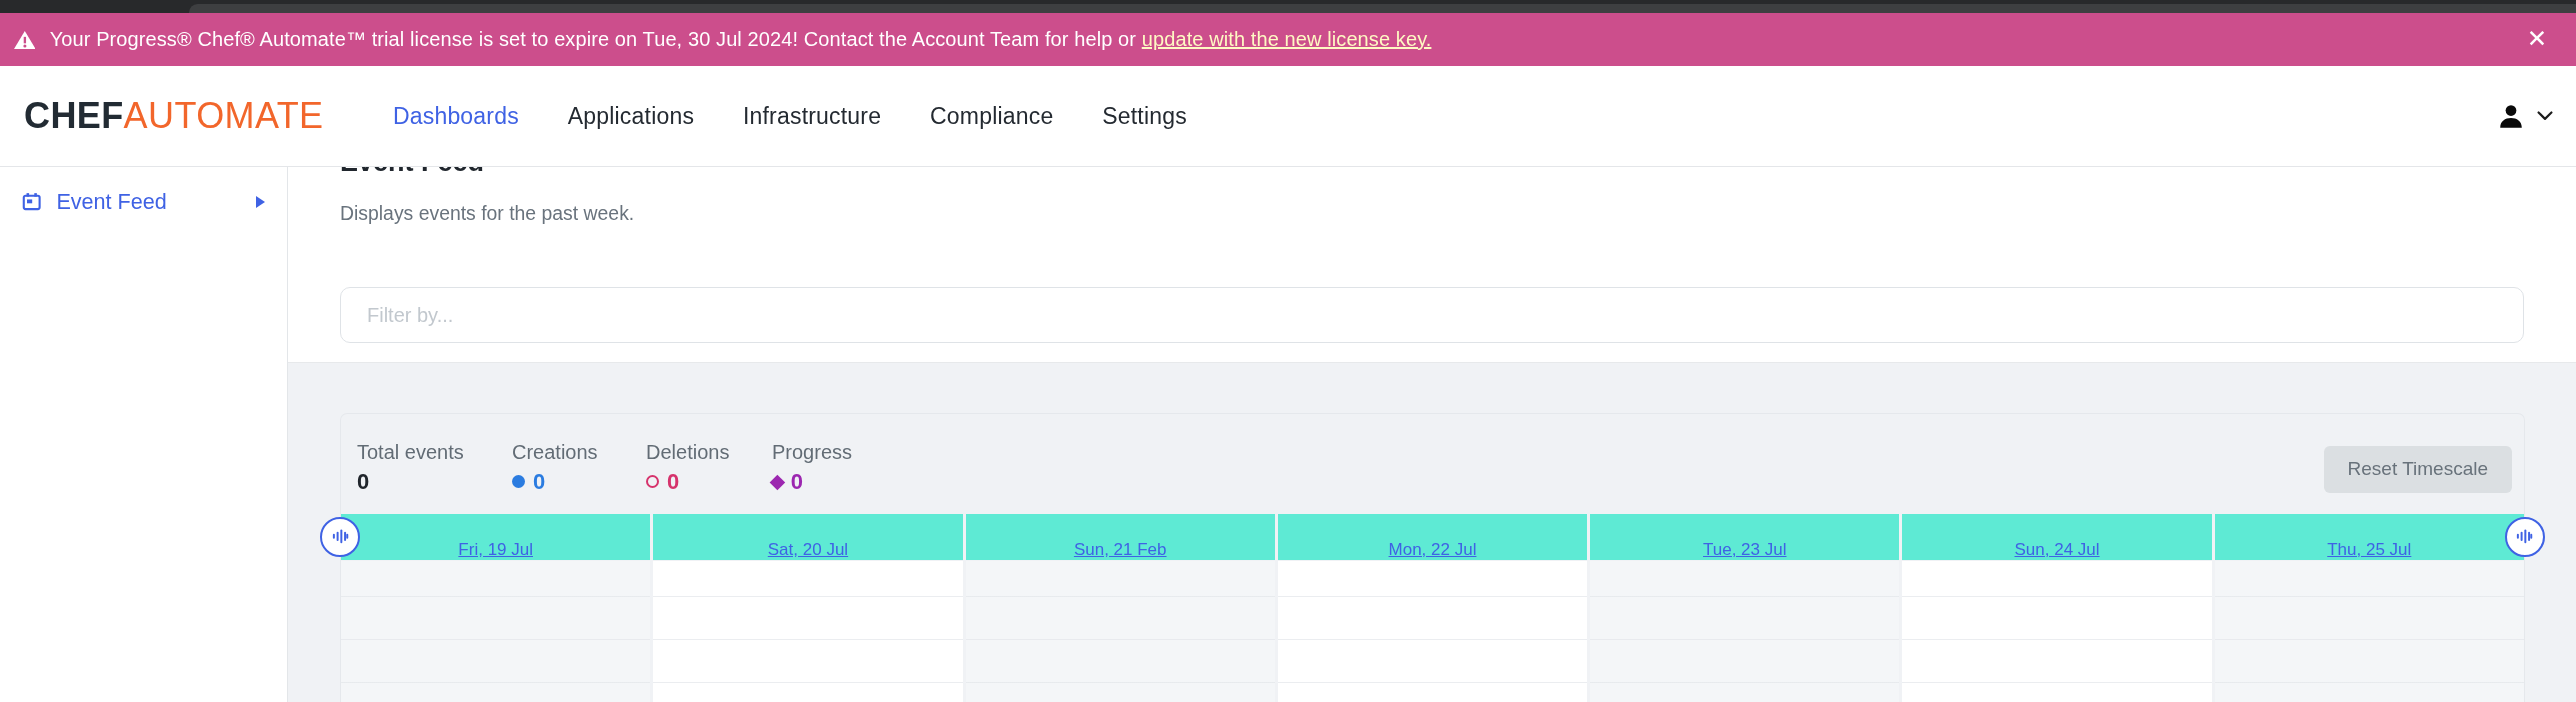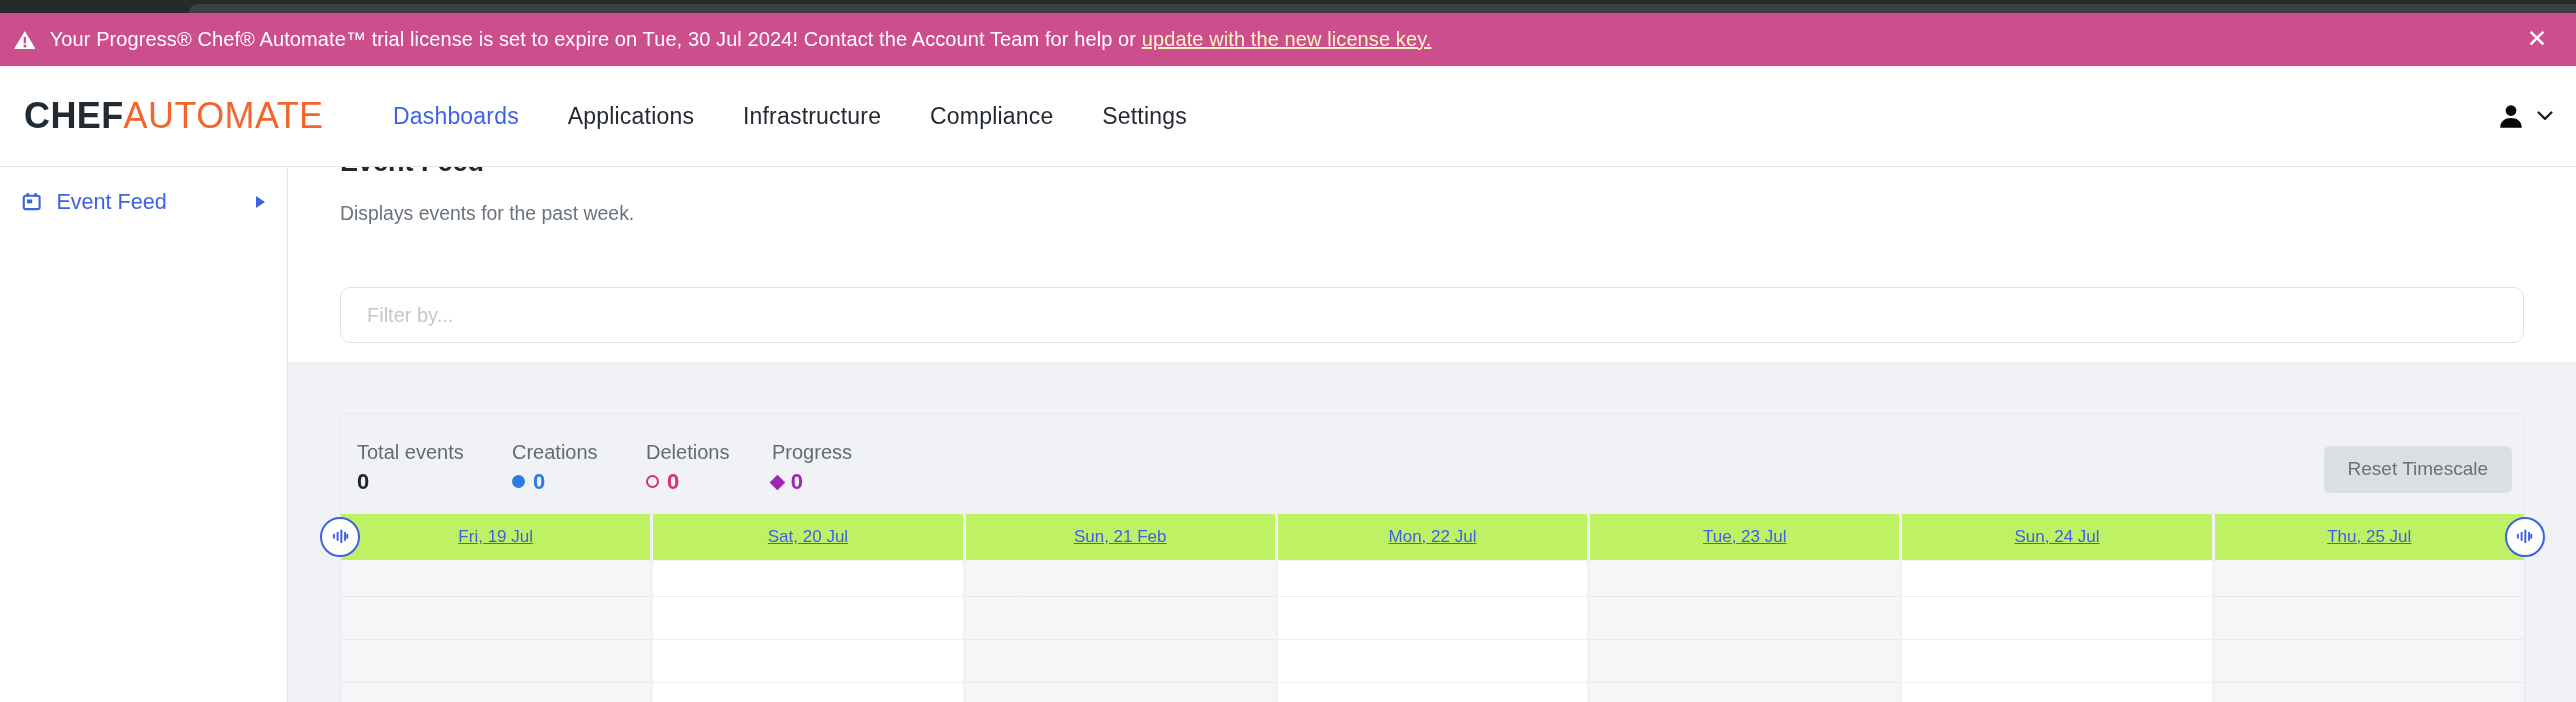--- a/index.html
+++ b/index.html
@@ -55,21 +55,21 @@
   .v-create { color:#2b7ce0; } .v-delete { color:#d6336c; } .v-update { color:#9c27b0; }
   .mk { display:inline-block; margin-right:8px; }
   .mk-circle { width:13px; height:13px; border-radius:50%; background:#2b7ce0; }
   .mk-ring { width:13px; height:13px; border-radius:50%; border:2.2px solid #d6336c; background:transparent; }
   .mk-diamond { width:10.8px; height:10.8px; background:#9c27b0; transform:rotate(45deg); }
   .reset-btn { position:absolute; right:12.2px; top:24px; width:188px; height:47px; background:#dbdfe2; border:none; border-radius:5.8px; font-size:19px; color:#68727b; cursor:pointer; font-family:"Liberation Sans", sans-serif;margin-top:8px; }
 
   
   .timeline { position:relative; }
   .tl-header { display:grid; grid-template-columns:repeat(7,1fr); column-gap:2.9px; height:46px; }
-  .tl-cell { background:#bef264; display:flex; align-items:center; justify-content:center; }
+  .tl-cell { background:#5eead4; display:flex; align-items:flex-end; justify-content:center; }
   .tl-cell a { font-size:17px; color:#3f62e4; text-decoration:underline; }
   .handle { position:absolute; top:23px; width:40px; height:40px; background:#fff; border:2.2px solid #3f62e4; border-radius:50%; display:flex; align-items:center; justify-content:center; cursor:ew-resize; z-index:3; }
   .handle.left { left:-0.7px; transform:translate(-50%,-50%); }
   .handle.right { right:-0.7px; transform:translate(50%,-50%); }
 
   .grid-body { margin-top:1.4px; display:grid; grid-template-columns:repeat(7,1fr); column-gap:2.9px; height:309px; }
   .g-col { background:#fff; background-image:
       linear-gradient(#e2e5e9,#e2e5e9),
       linear-gradient(#e2e5e9,#e2e5e9),
       linear-gradient(#e2e5e9,#e2e5e9);

